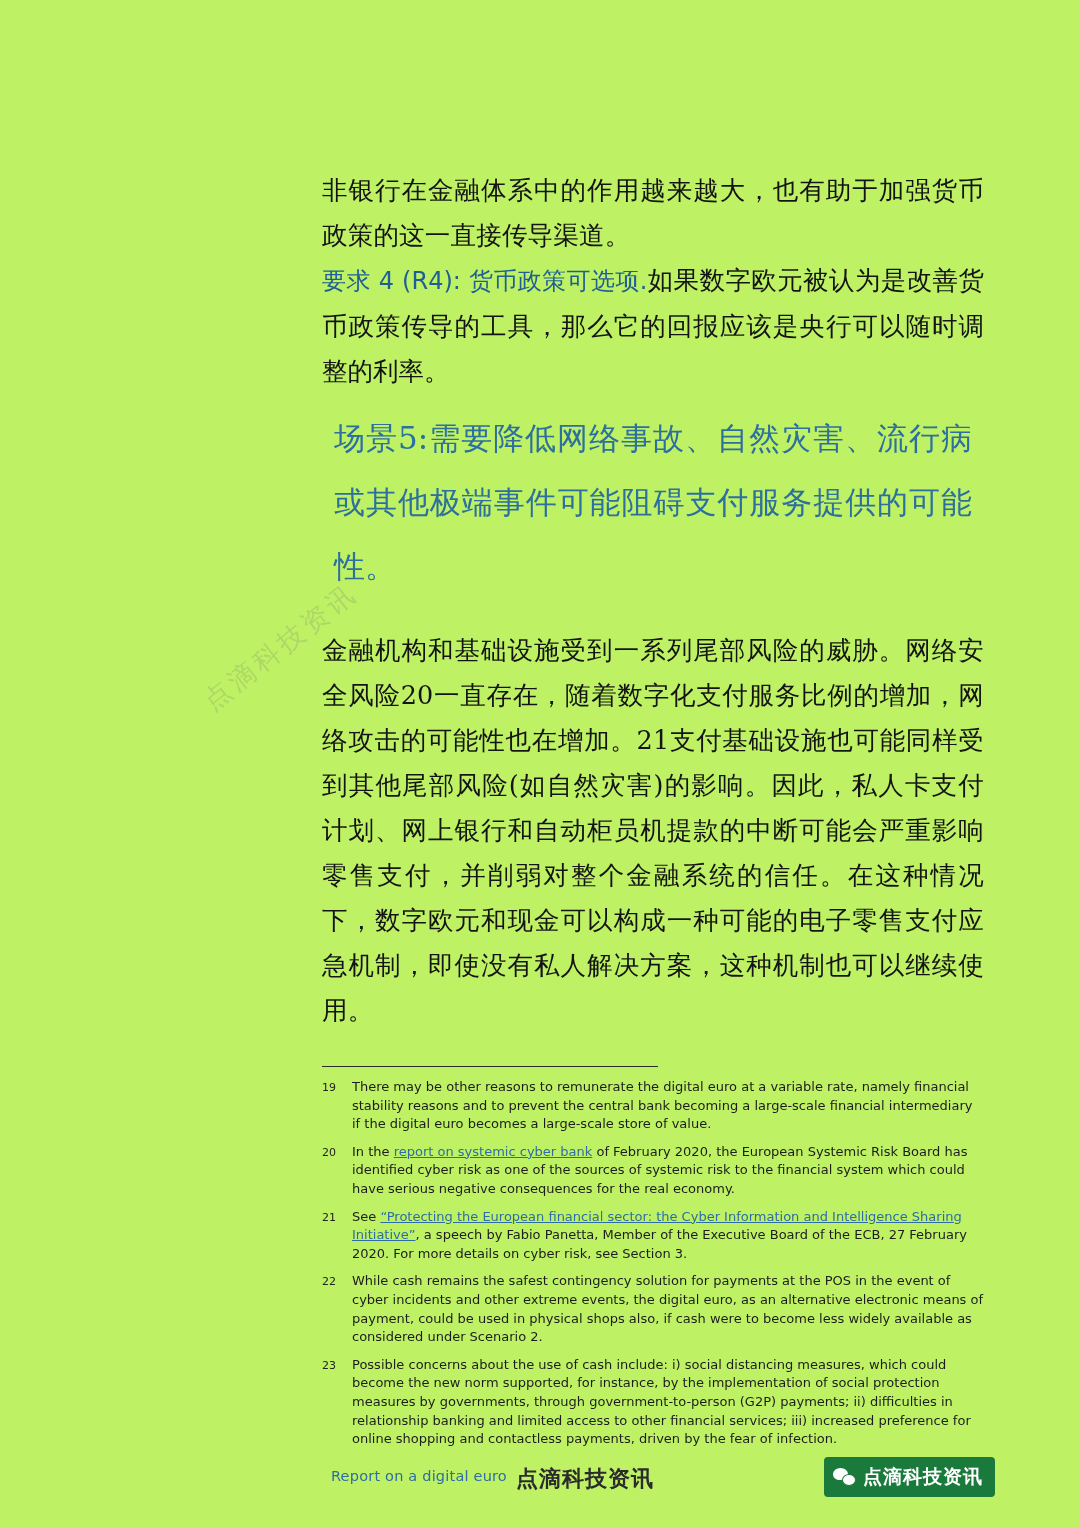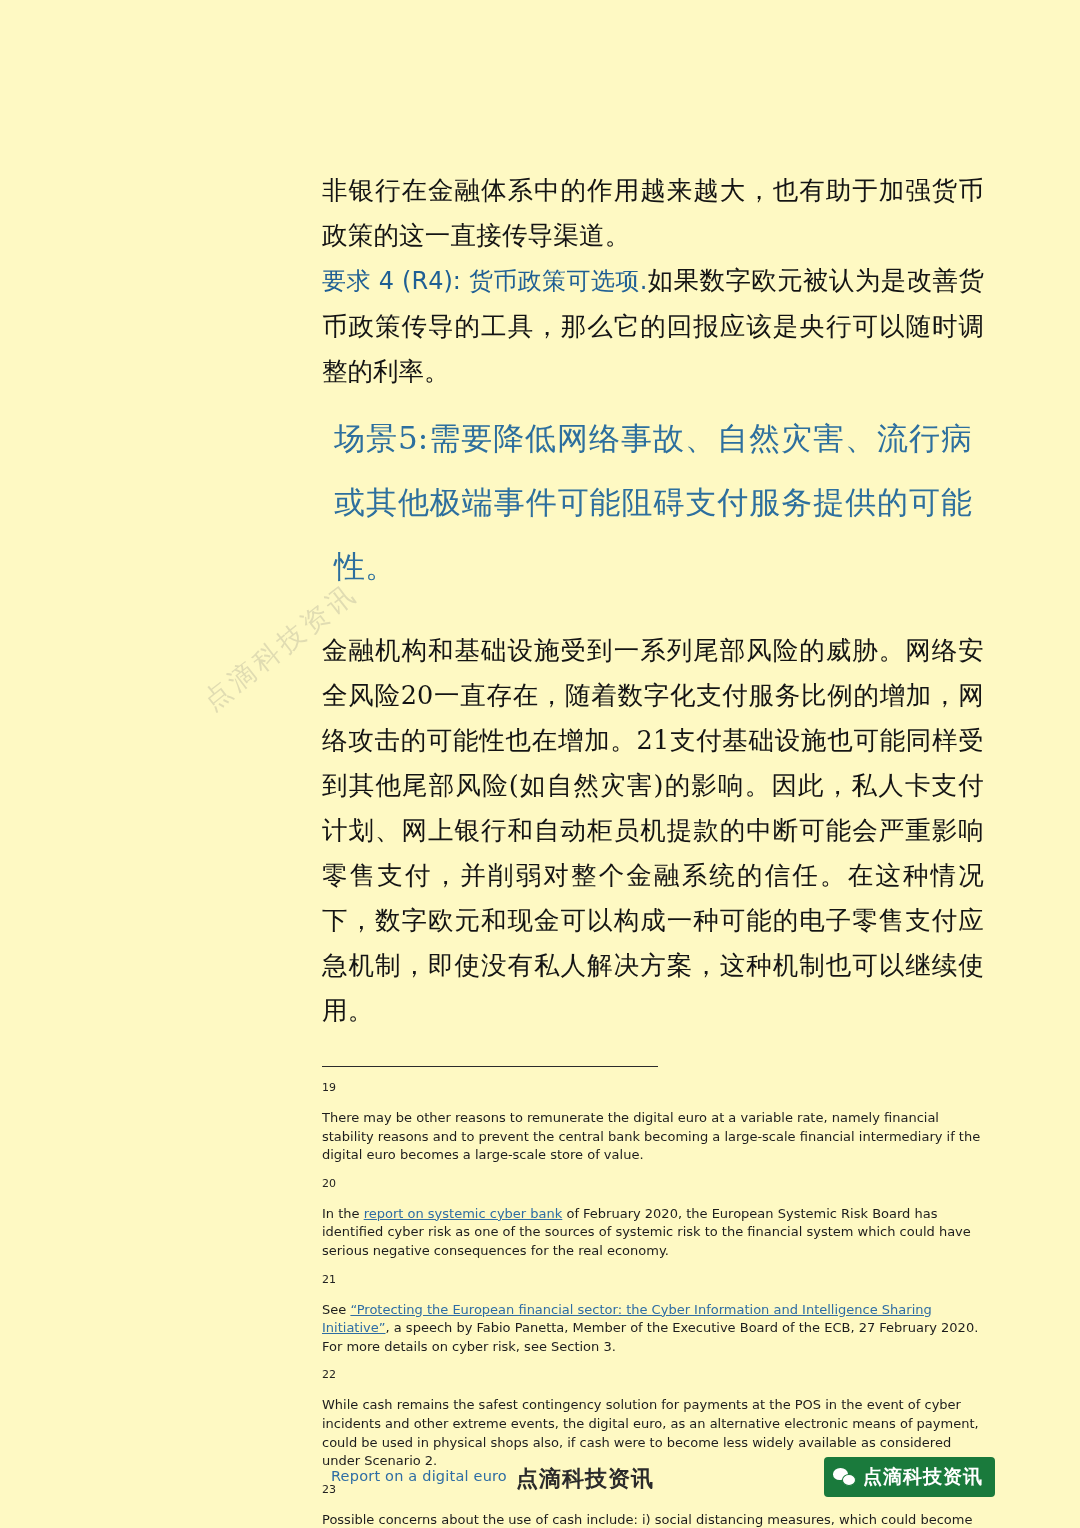--- a/index.html
+++ b/index.html
@@ -11,21 +11,21 @@
     width: 1080px;
     height: 1528px;
     position: relative;
     font-family: "Liberation Serif", serif;
     color: #1a1a1a;
     overflow: hidden;
   }
   .page {
     position: absolute;
     inset: 0;
-    background: #fef9c3;
+    background: #bef264;
   }
   .content {
     position: absolute;
     left: 322px;
     top: 168px;
     width: 662px;
   }
   .body-p {
     font-family: "DejaVu Serif", serif;
     font-size: 25.5px;
@@ -74,21 +74,20 @@
   .footnotes {
     position: absolute;
     left: 322px;
     top: 1078px;
     width: 662px;
     font-family: "DejaVu Sans", sans-serif;
   }
   .fn {
     display: flex;
     margin-bottom: 9px;
-    flex-direction: column;
   }
   .fn-num {
     width: 30px;
     flex: 0 0 30px;
     font-size: 11px;
     line-height: 18px;
     color: #222;
     padding-top: 1px;
   }
   .fn-txt {

